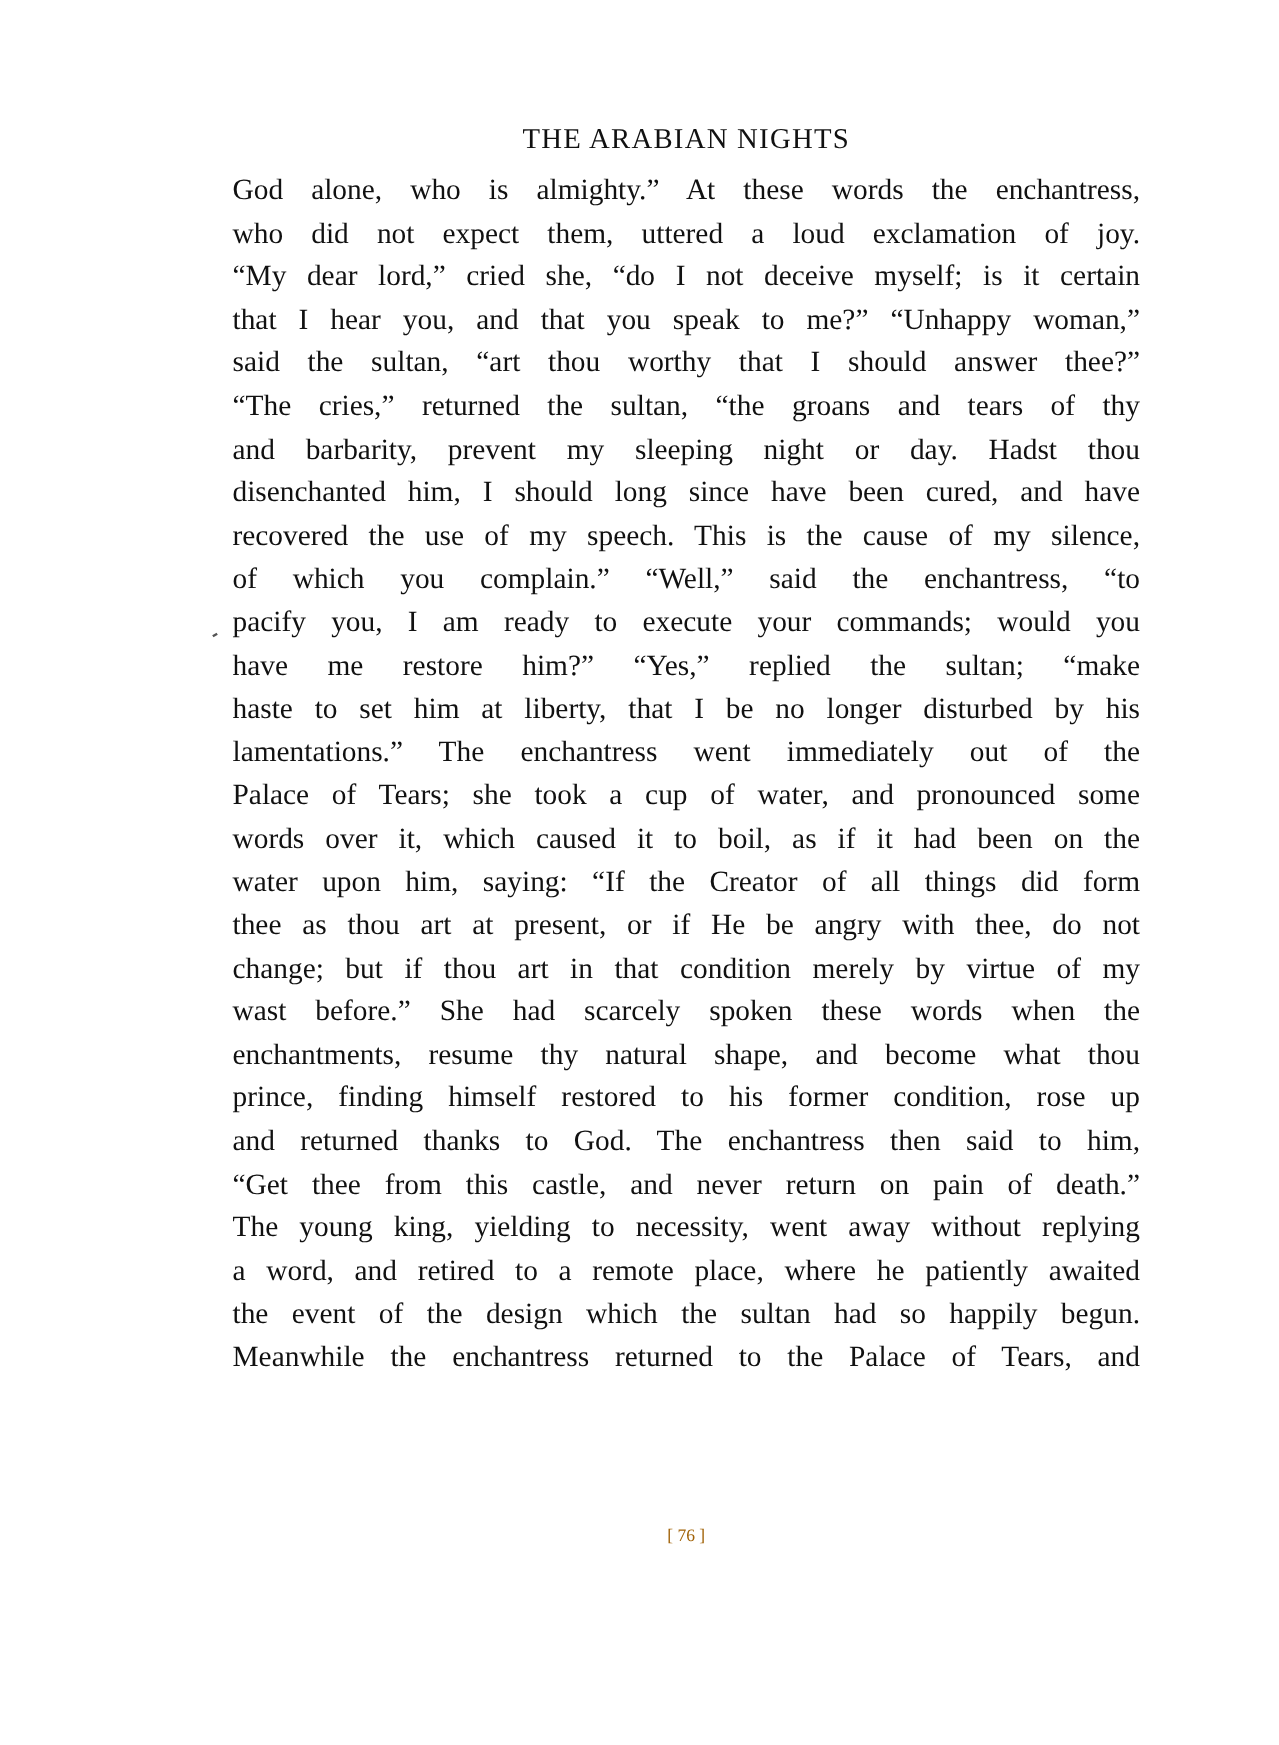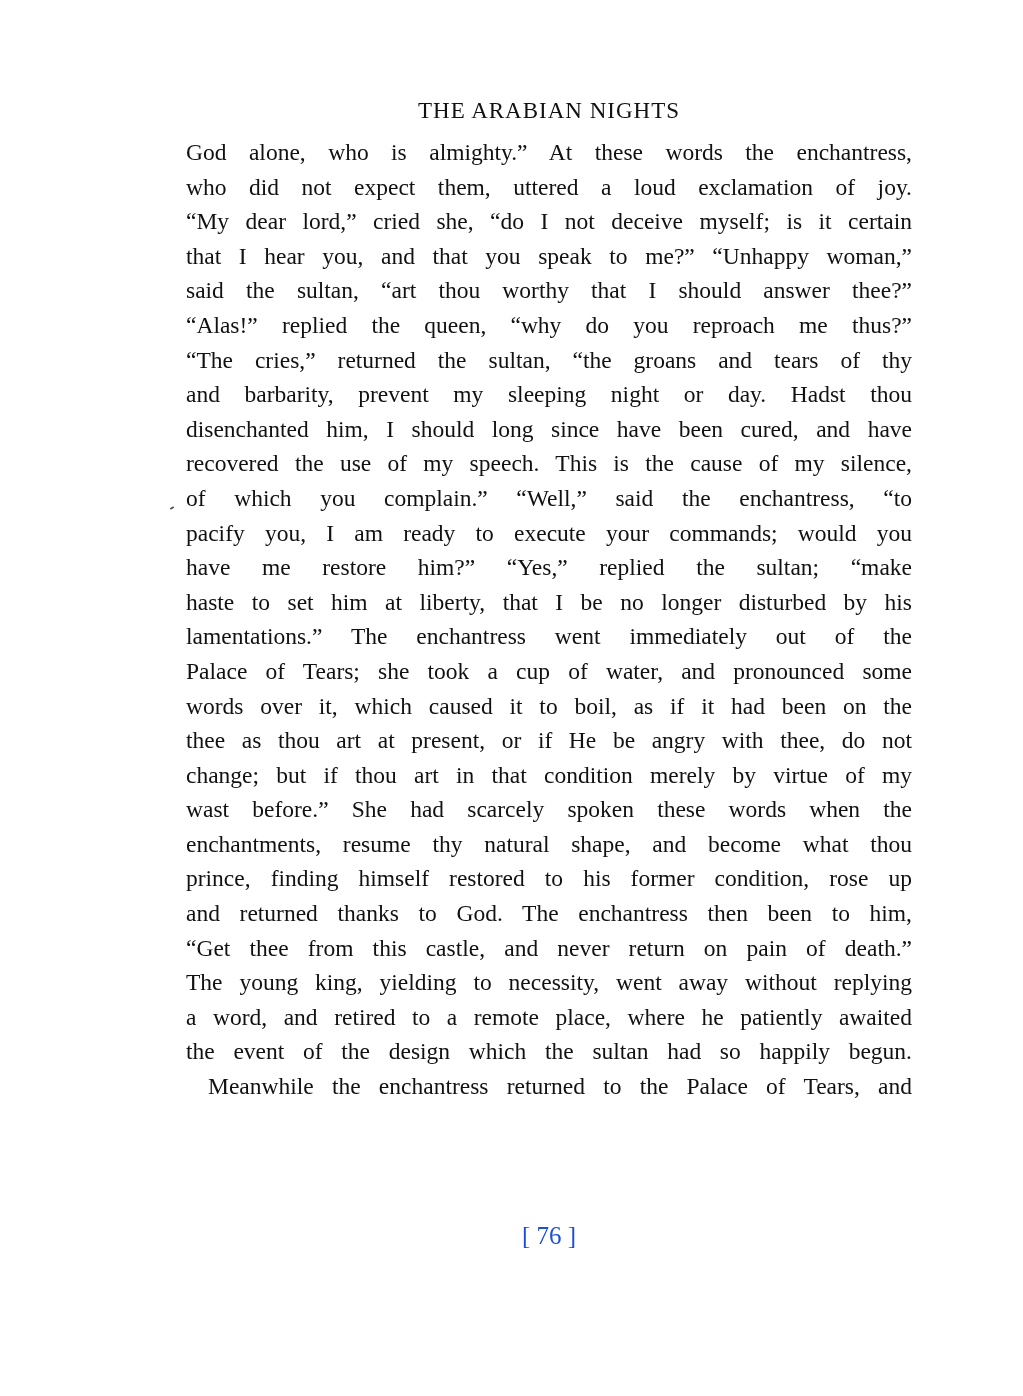--- a/index.html
+++ b/index.html
@@ -1,56 +1,56 @@
 <!DOCTYPE html>
 <html><head>
 <meta charset="utf-8">
 <style>
   html, body { margin: 0; padding: 0; background: #ffffff; }
   body { width: 1023px; height: 1396px; position: relative; overflow: hidden; }
   .page { position: absolute; left: 0; top: 0; width: 1023px; height: 1396px; background: #ffffff; color: #111111; font-family: "Liberation Serif", "DejaVu Serif", serif; }
   .running-head { position: absolute; left: 186px; width: 726px; top: 98px; text-align: center; font-size: 23px; letter-spacing: 1px; color: #111; }
   .body-text { position: absolute; left: 186px; width: 726px; top: 135px; }
   .line { display: block; height: 34.6px; line-height: 34.6px; font-size: 23.5px; text-align: justify; text-align-last: justify; white-space: nowrap; overflow: visible; }
-  .line.last { text-align-last: justify; margin-left: 22px; }
-  .folio { position: absolute; left: 186px; width: 726px; top: 1222px; text-align: center; font-size: 25px; color: #1d4ed8; }
+  .line.last { text-align-last: justify; }
+  .folio { position: absolute; left: 186px; width: 726px; top: 1222px; text-align: center; font-size: 14px; color: #a16207; }
   .margin-tick { position: absolute; left: 170px; top: 507px; width: 4px; height: 2px; background: #555; transform: rotate(-30deg); }
 </style>
 </head>
 <body>
 
 <div class="page">
   <div class="running-head">THE ARABIAN NIGHTS</div>
 
   <div class="margin-tick"></div>
 
   <div class="body-text">
     <span class="line">God alone, who is almighty.”  At these words the enchantress,</span>
     <span class="line">who did not expect them, uttered a loud exclamation of joy.</span>
     <span class="line">“My dear lord,” cried she, “do I not deceive myself; is it certain</span>
     <span class="line">that I hear you, and that you speak to me?” “Unhappy woman,”</span>
     <span class="line">said the sultan, “art thou worthy that I should answer thee?”</span>
-    <span class="line">“Alas!” replied the queen, “why do you reproach me thus?”</span>
     <span class="line">“The cries,” returned the sultan, “the groans and tears of thy</span>
     <span class="line">and barbarity, prevent my sleeping night or day.  Hadst thou</span>
     <span class="line">disenchanted him, I should long since have been cured, and have</span>
     <span class="line">recovered the use of my speech.  This is the cause of my silence,</span>
     <span class="line">of which you complain.”  “Well,” said the enchantress, “to</span>
     <span class="line">pacify you, I am ready to execute your commands; would you</span>
     <span class="line">have me restore him?”  “Yes,” replied the sultan; “make</span>
     <span class="line">haste to set him at liberty, that I be no longer disturbed by his</span>
     <span class="line">lamentations.”  The enchantress went immediately out of the</span>
     <span class="line">Palace of Tears; she took a cup of water, and pronounced some</span>
     <span class="line">words over it, which caused it to boil, as if it had been on the</span>
+    <span class="line">water upon him, saying: “If the Creator of all things did form</span>
     <span class="line">thee as thou art at present, or if He be angry with thee, do not</span>
     <span class="line">change; but if thou art in that condition merely by virtue of my</span>
     <span class="line">wast before.”  She had scarcely spoken these words when the</span>
     <span class="line">enchantments, resume thy natural shape, and become what thou</span>
     <span class="line">prince, finding himself restored to his former condition, rose up</span>
-    <span class="line">and returned thanks to God.  The enchantress then been to him,</span>
+    <span class="line">and returned thanks to God.  The enchantress then said to him,</span>
     <span class="line">“Get thee from this castle, and never return on pain of death.”</span>
     <span class="line">The young king, yielding to necessity, went away without replying</span>
     <span class="line">a word, and retired to a remote place, where he patiently awaited</span>
     <span class="line">the event of the design which the sultan had so happily begun.</span>
     <span class="line last">Meanwhile the enchantress returned to the Palace of Tears, and</span>
   </div>
 
   <div class="folio">[ 76 ]</div>
 </div>
 

